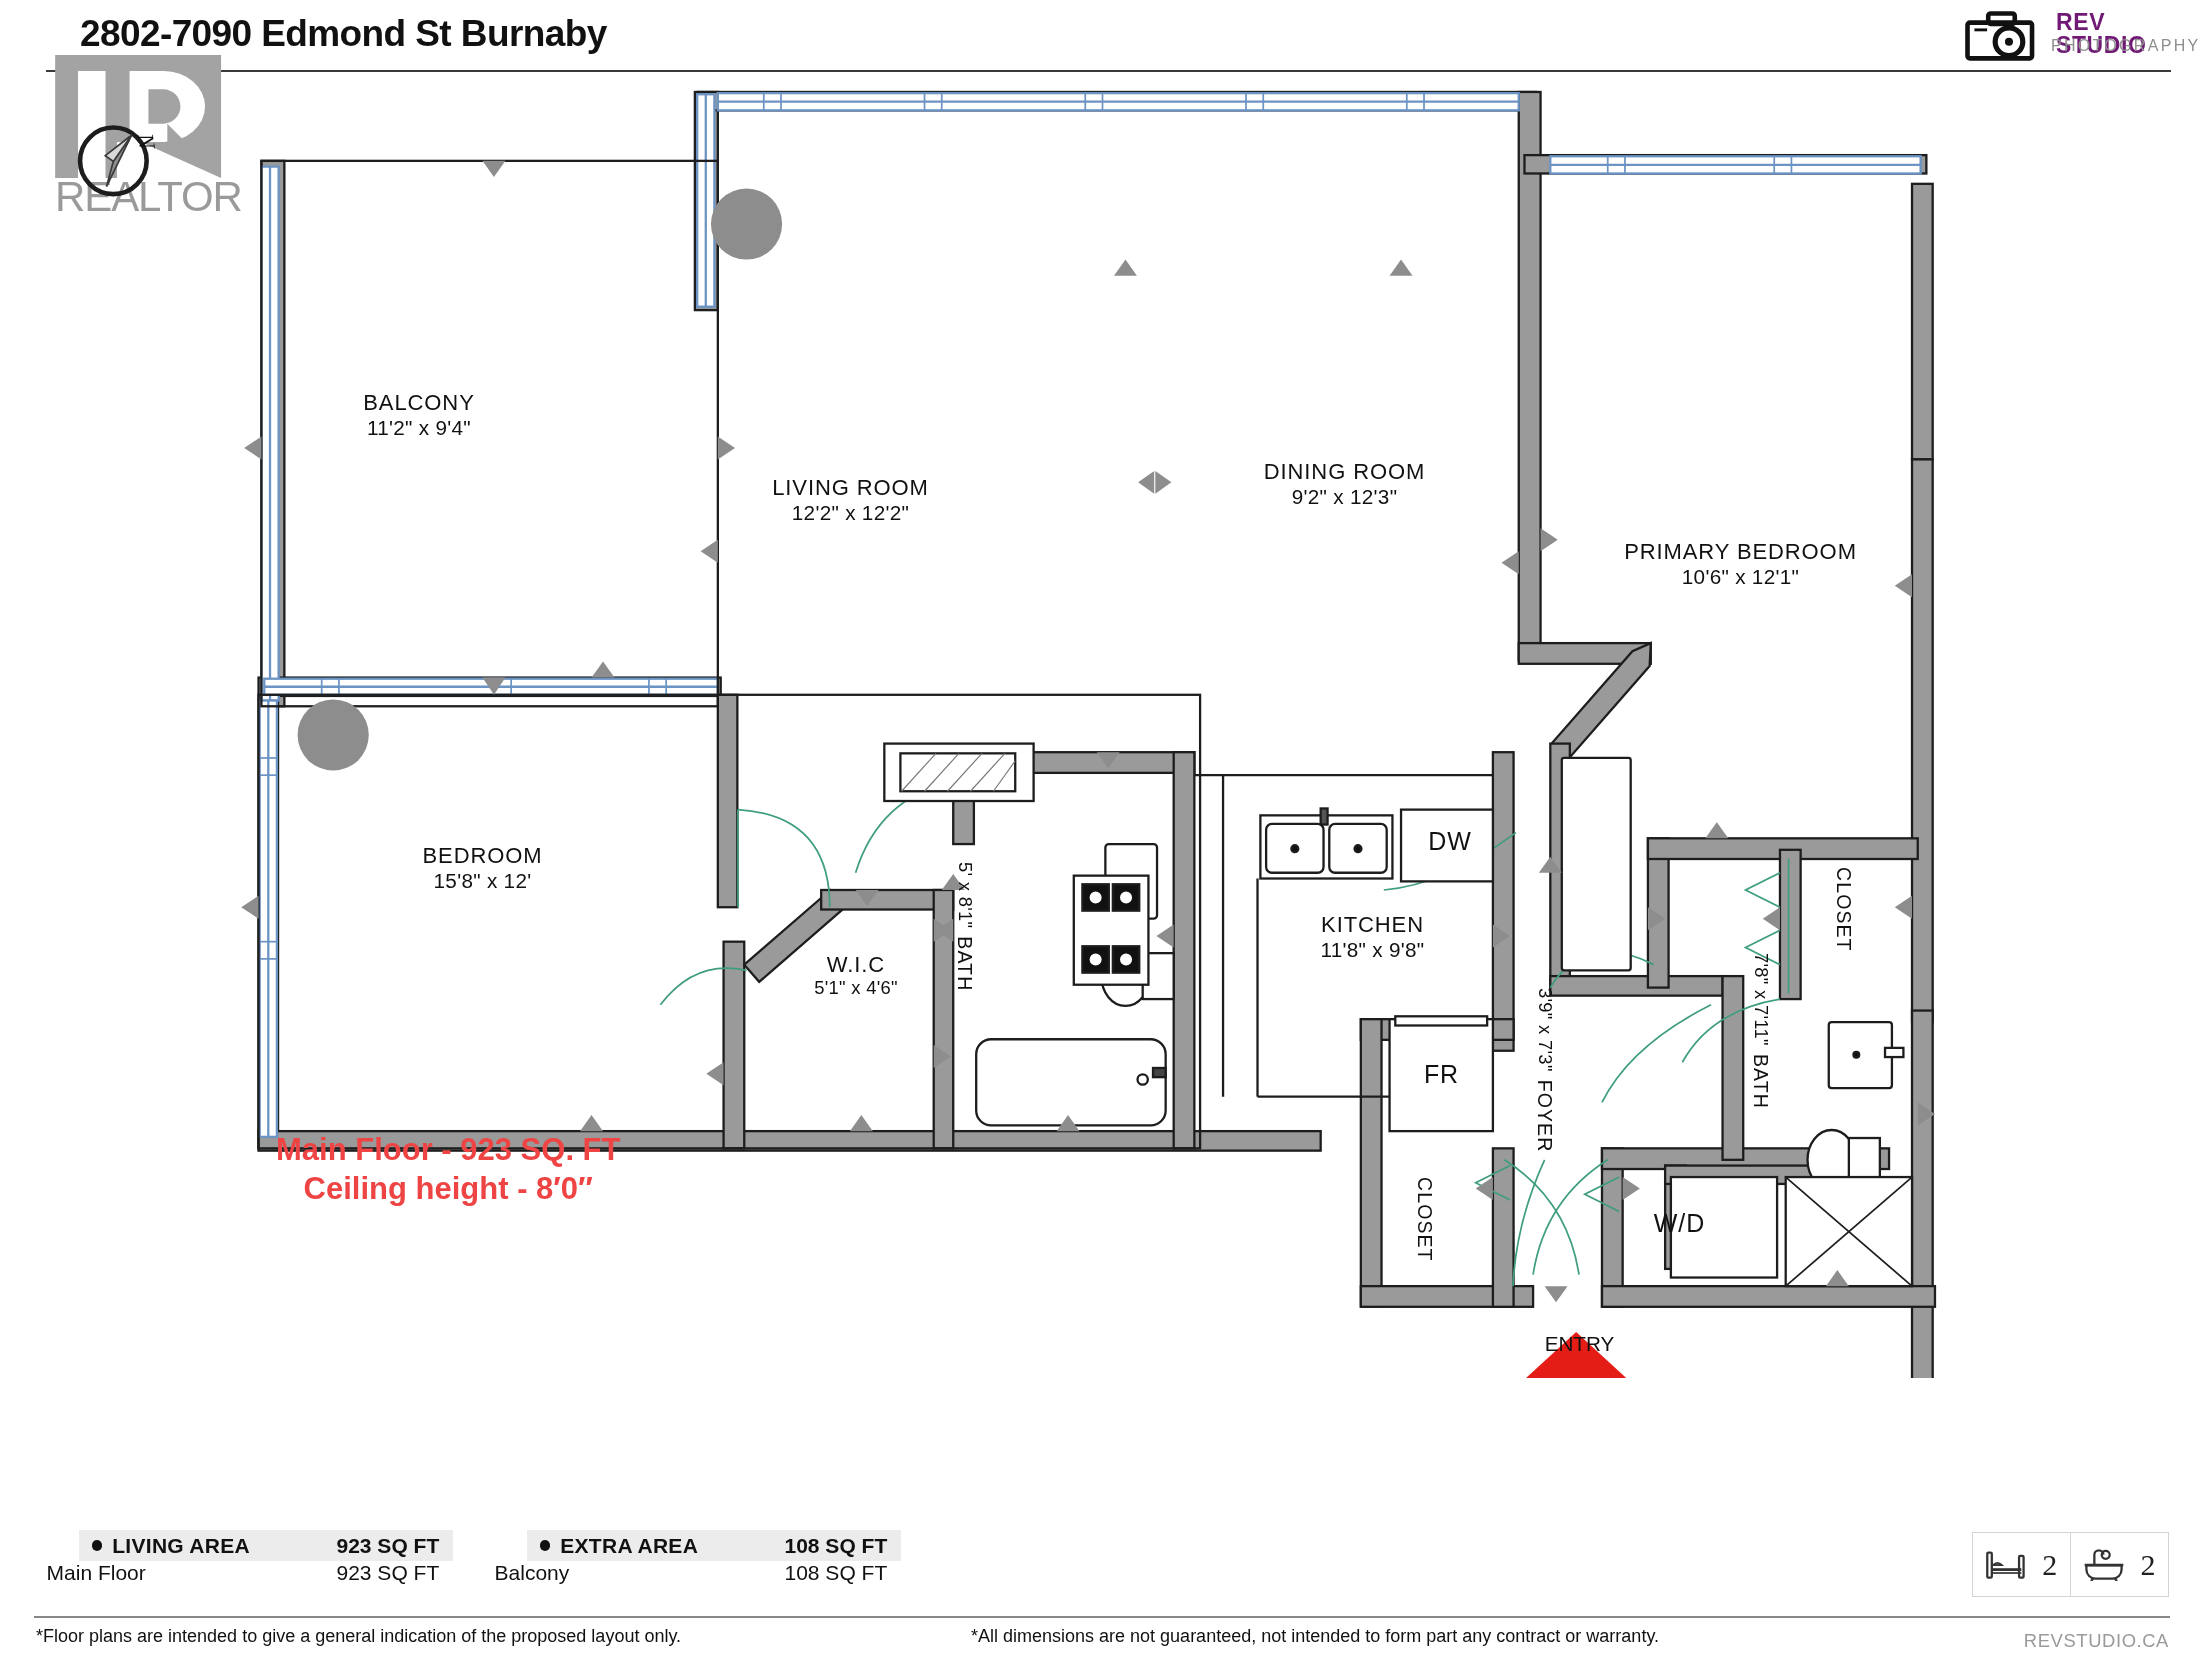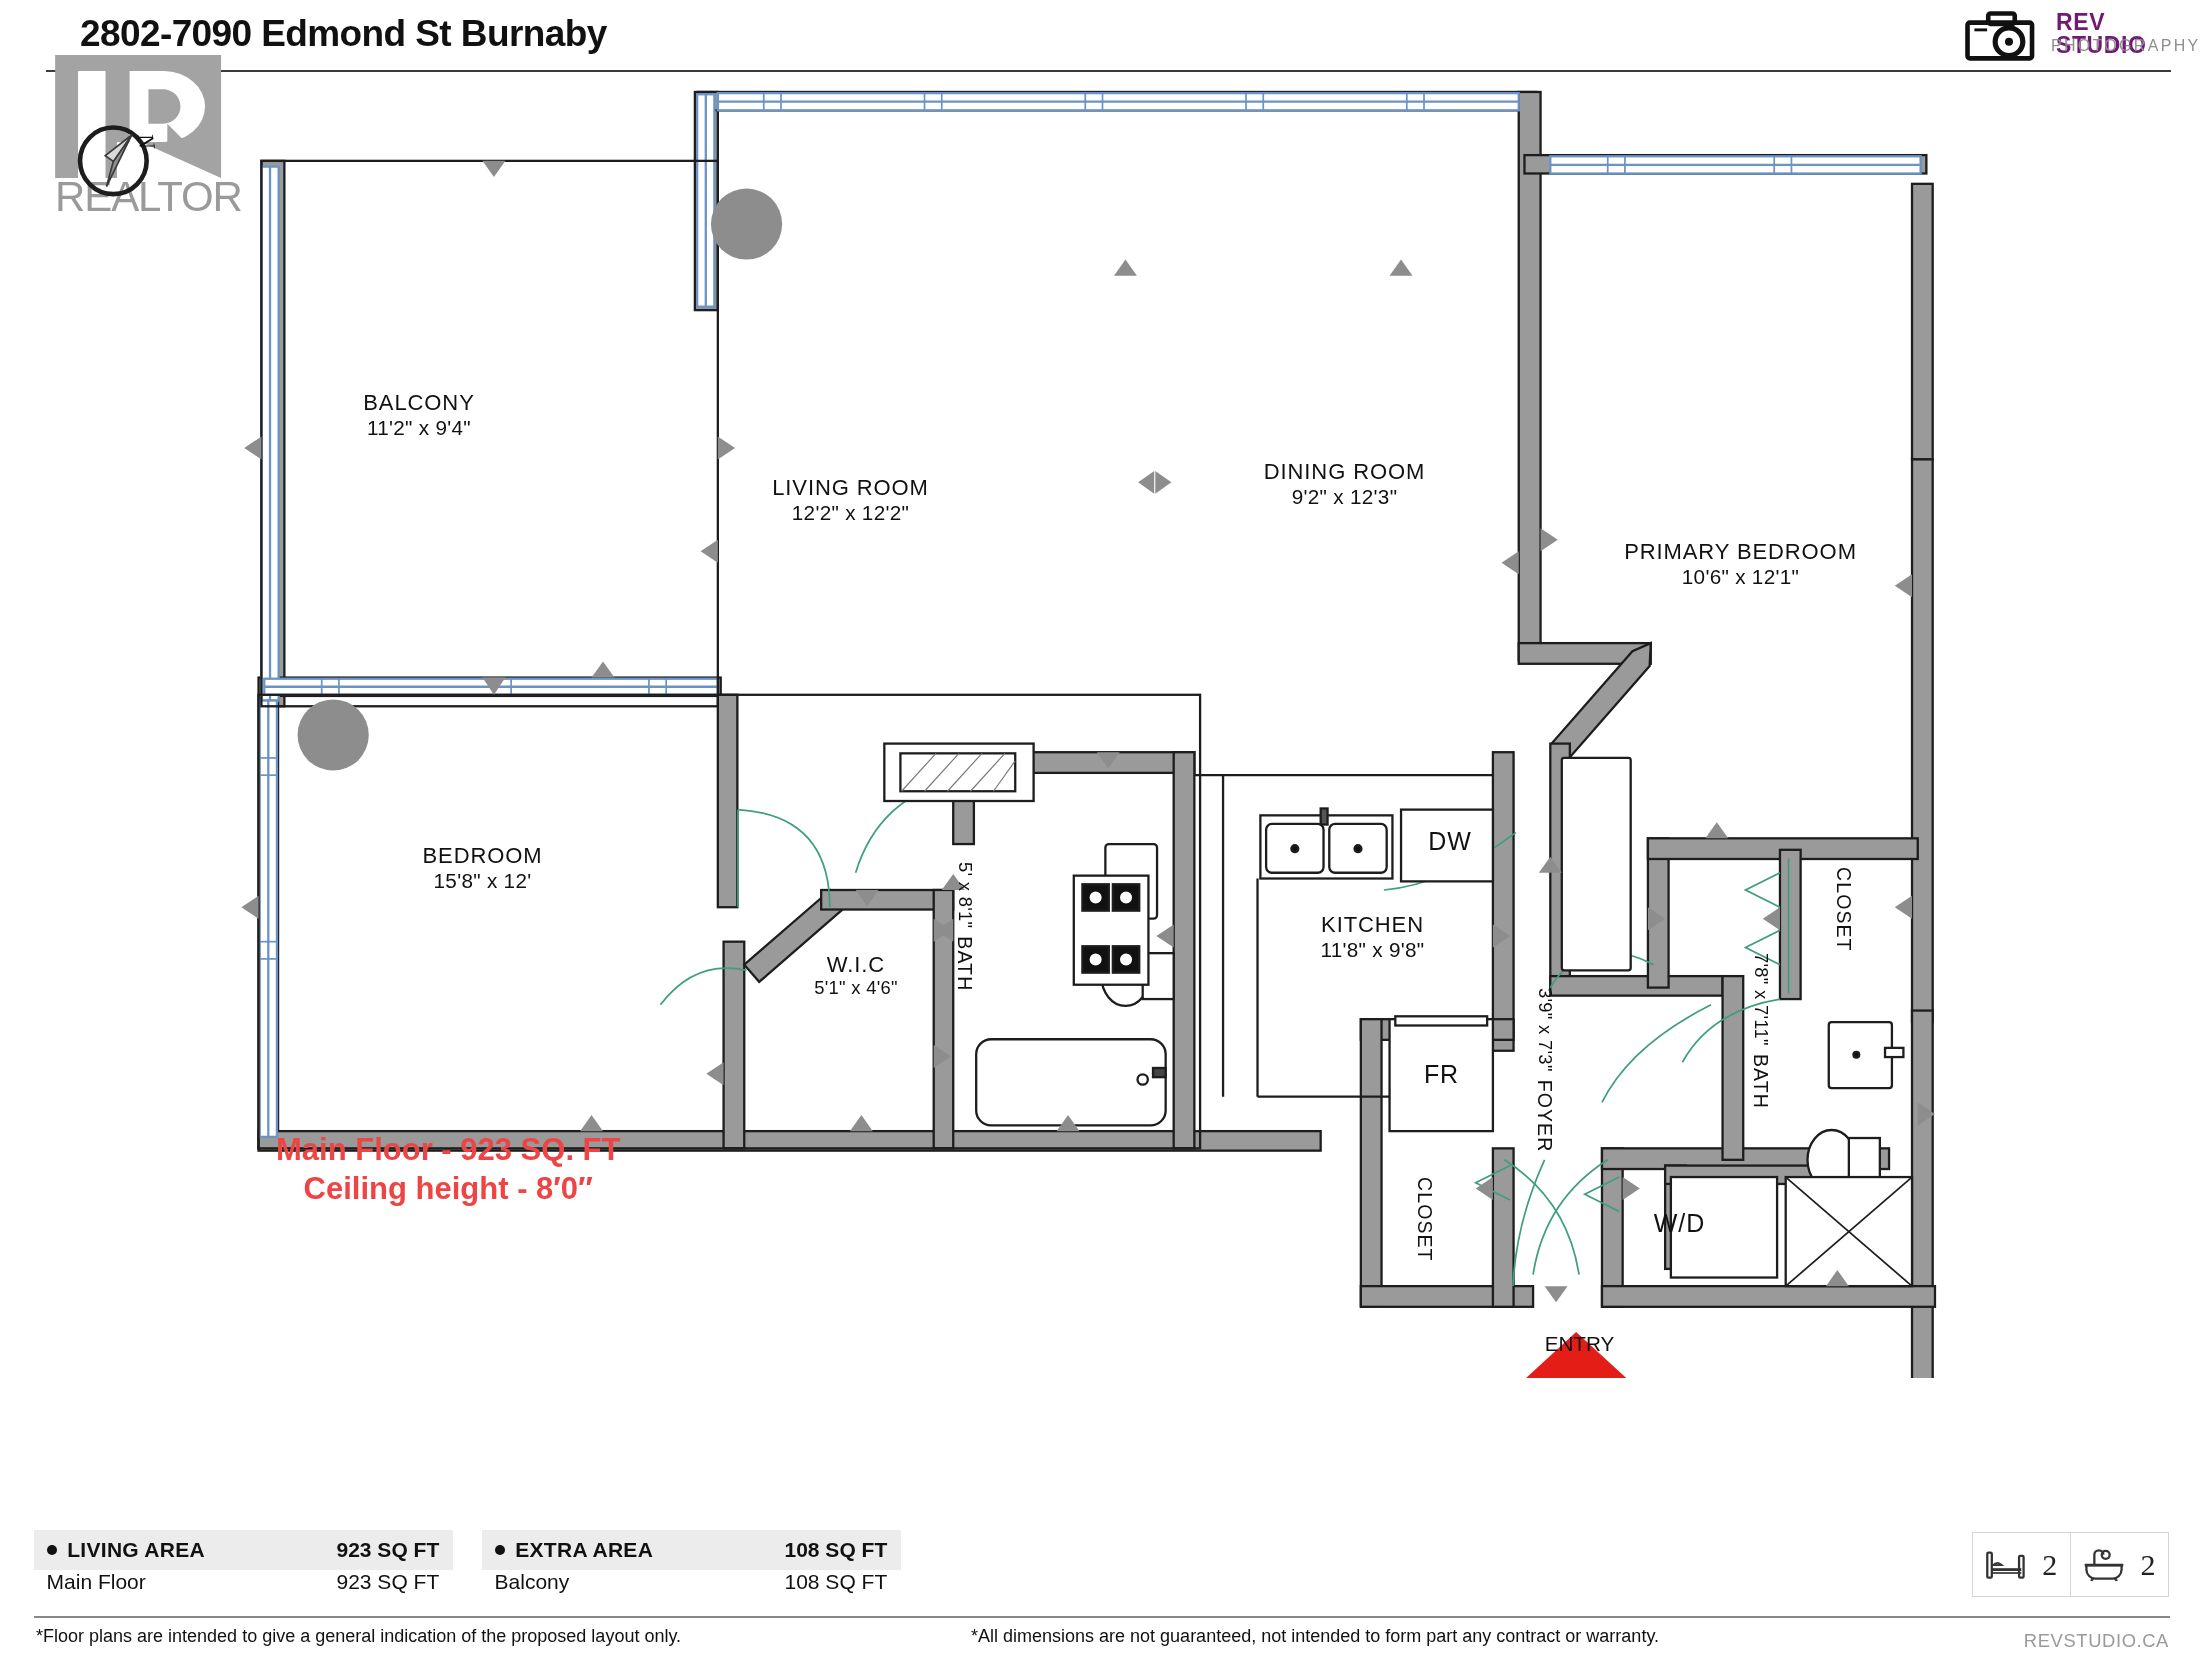--- a/index.html
+++ b/index.html
@@ -46,21 +46,21 @@
   .apl{font-size:17px;letter-spacing:0.6px;}
 
   #floor-summary{position:absolute;left:276px;top:1062px;text-align:center;font-weight:bold;
                  font-size:31px;line-height:1.25;color:#ef4444;font-family:"Liberation Sans",sans-serif;}
 
   #entry-label{position:absolute;left:1505px;top:1263px;width:149px;text-align:center;font-size:20.7px;color:#111;}
 
   
   #footer{position:absolute;left:0;top:1493px;width:2205px;height:161px;}
   .areabox{position:absolute;top:37px;width:419px;}
-  .areahead{height:40px;background:#ececec;display:flex;align-items:center;}
+  .areahead{height:31px;background:#ececec;display:flex;align-items:center;margin-left:45px;}
   .areahead .dot{width:10.3px;height:10.3px;border-radius:50%;background:#111;margin-left:12.6px;margin-right:10.3px;flex:0 0 auto;}
   .areahead .t{font-size:21px;font-weight:bold;letter-spacing:0.3px;color:#111;flex:1;}
   .areahead .v{font-size:21px;font-weight:bold;color:#111;margin-right:13.8px;}
   .arearow{height:44px;display:flex;align-items:flex-start;}
   .arearow .t{font-size:21px;color:#111;flex:1;margin-left:12.6px;}
   .arearow .v{font-size:21px;color:#111;margin-right:13.8px;}
 
   #bbbox{position:absolute;right:36px;top:39px;height:63px;display:flex;border:1.1px solid #d4d4d4;}
   .bbcell{display:flex;align-items:center;padding:0 12.6px;}
   .bbcell + .bbcell{border-left:1.1px solid #d4d4d4;}

